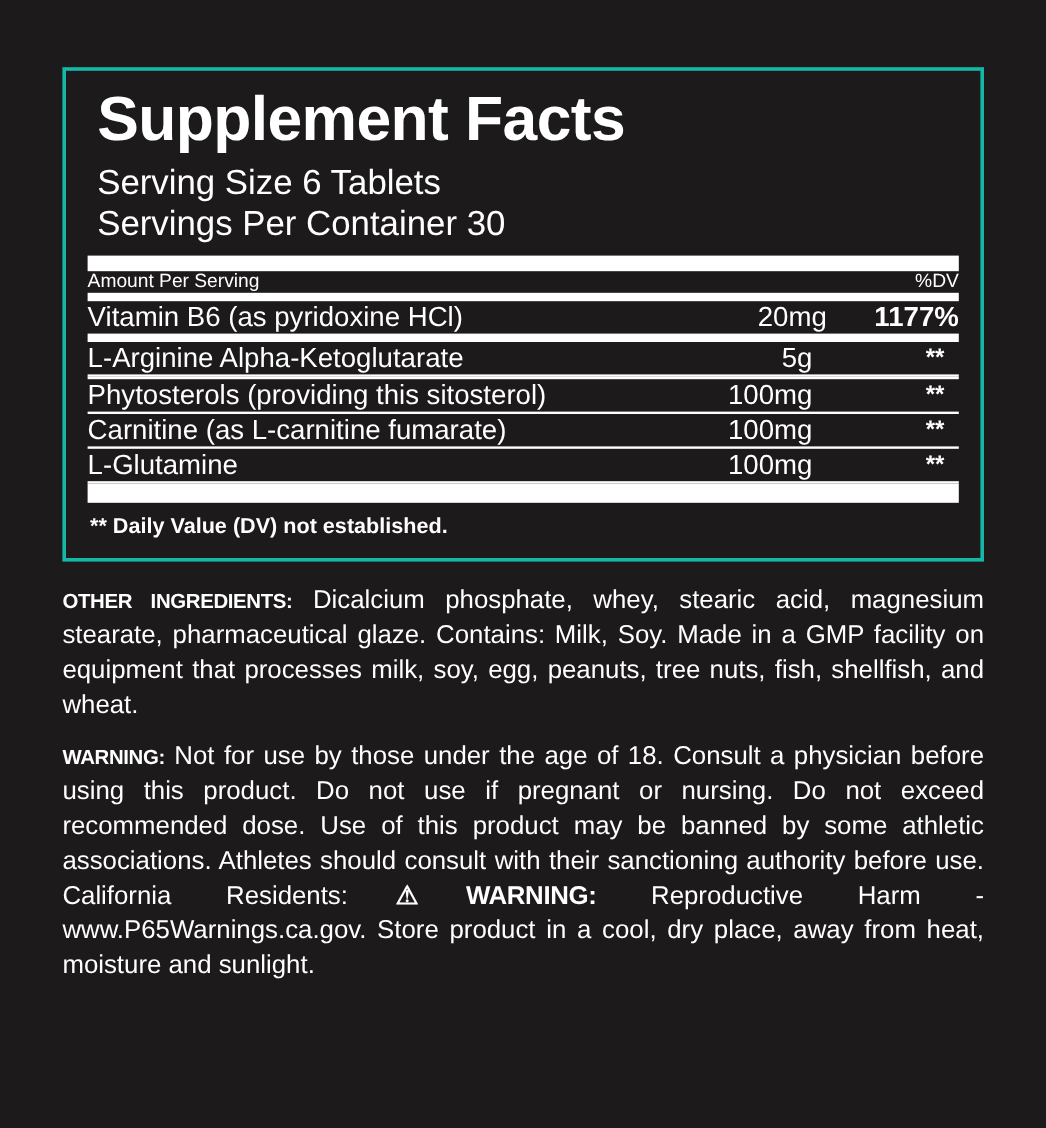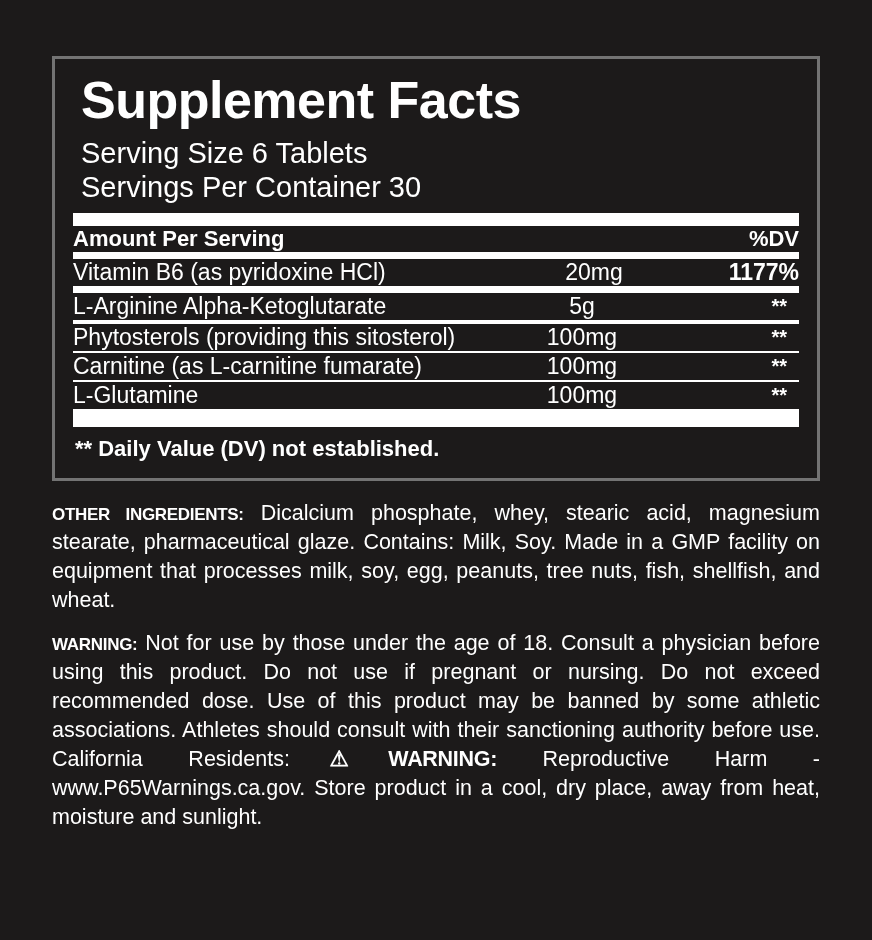--- a/index.html
+++ b/index.html
@@ -18,21 +18,21 @@
     position: relative;
     width: 872px;
     height: 940px;
     box-sizing: border-box;
     padding: 0 52px;
   }
 
   
   .panel {
     margin-top: 56px;
-    border: 3px solid #737373;
+    border: 3px solid #14b8a6;
     box-sizing: border-box;
     padding: 10px 18px 16px 18px;
   }
   .panel-title {
     font-family: "Liberation Sans", sans-serif;
     font-weight: bold;
     font-size: 52px;
     line-height: 1.05;
     letter-spacing: -0.5px;
     margin: 4px 0 8px 8px;
@@ -62,46 +62,46 @@
   table.facts {
     width: 100%;
     border-collapse: collapse;
     table-layout: fixed;
   }
   table.facts td {
     padding: 0;
     vertical-align: bottom;
   }
   .row-head td {
-    font-weight: bold;
-    font-size: 22px;
+    font-weight: normal;
+    font-size: 16px;
     padding: 4px 0 5px 0;
   }
   .row td {
     font-size: 23px;
     padding: 4px 0 5px 0;
     margin-top: 21px;
   }
   .col-name { text-align: left; }
-  .col-amt  { text-align: center; width: 190px; }
+  .col-amt  { text-align: right; width: 190px; }
   .col-dv   { text-align: right; width: 110px; padding-right: 4px; font-weight: bold; }
   .col-dv.stars { font-weight: bold; font-size: 20px; vertical-align: middle; padding-right: 12px; }
 
   .divider-row td {
     padding: 0;
   }
   .divider-row .line {
     height: 2px;
     background: #ffffff;
     width: 100%;
   }
 
   .footnote {
     font-weight: bold;
-    font-size: 22px;
+    font-size: 18px;
     margin: 9px 0 0 2px;
   }
 
   
   .blocks {
     margin-top: 18px;
   }
   .block {
     font-size: 21.5px;
     line-height: 1.35;

